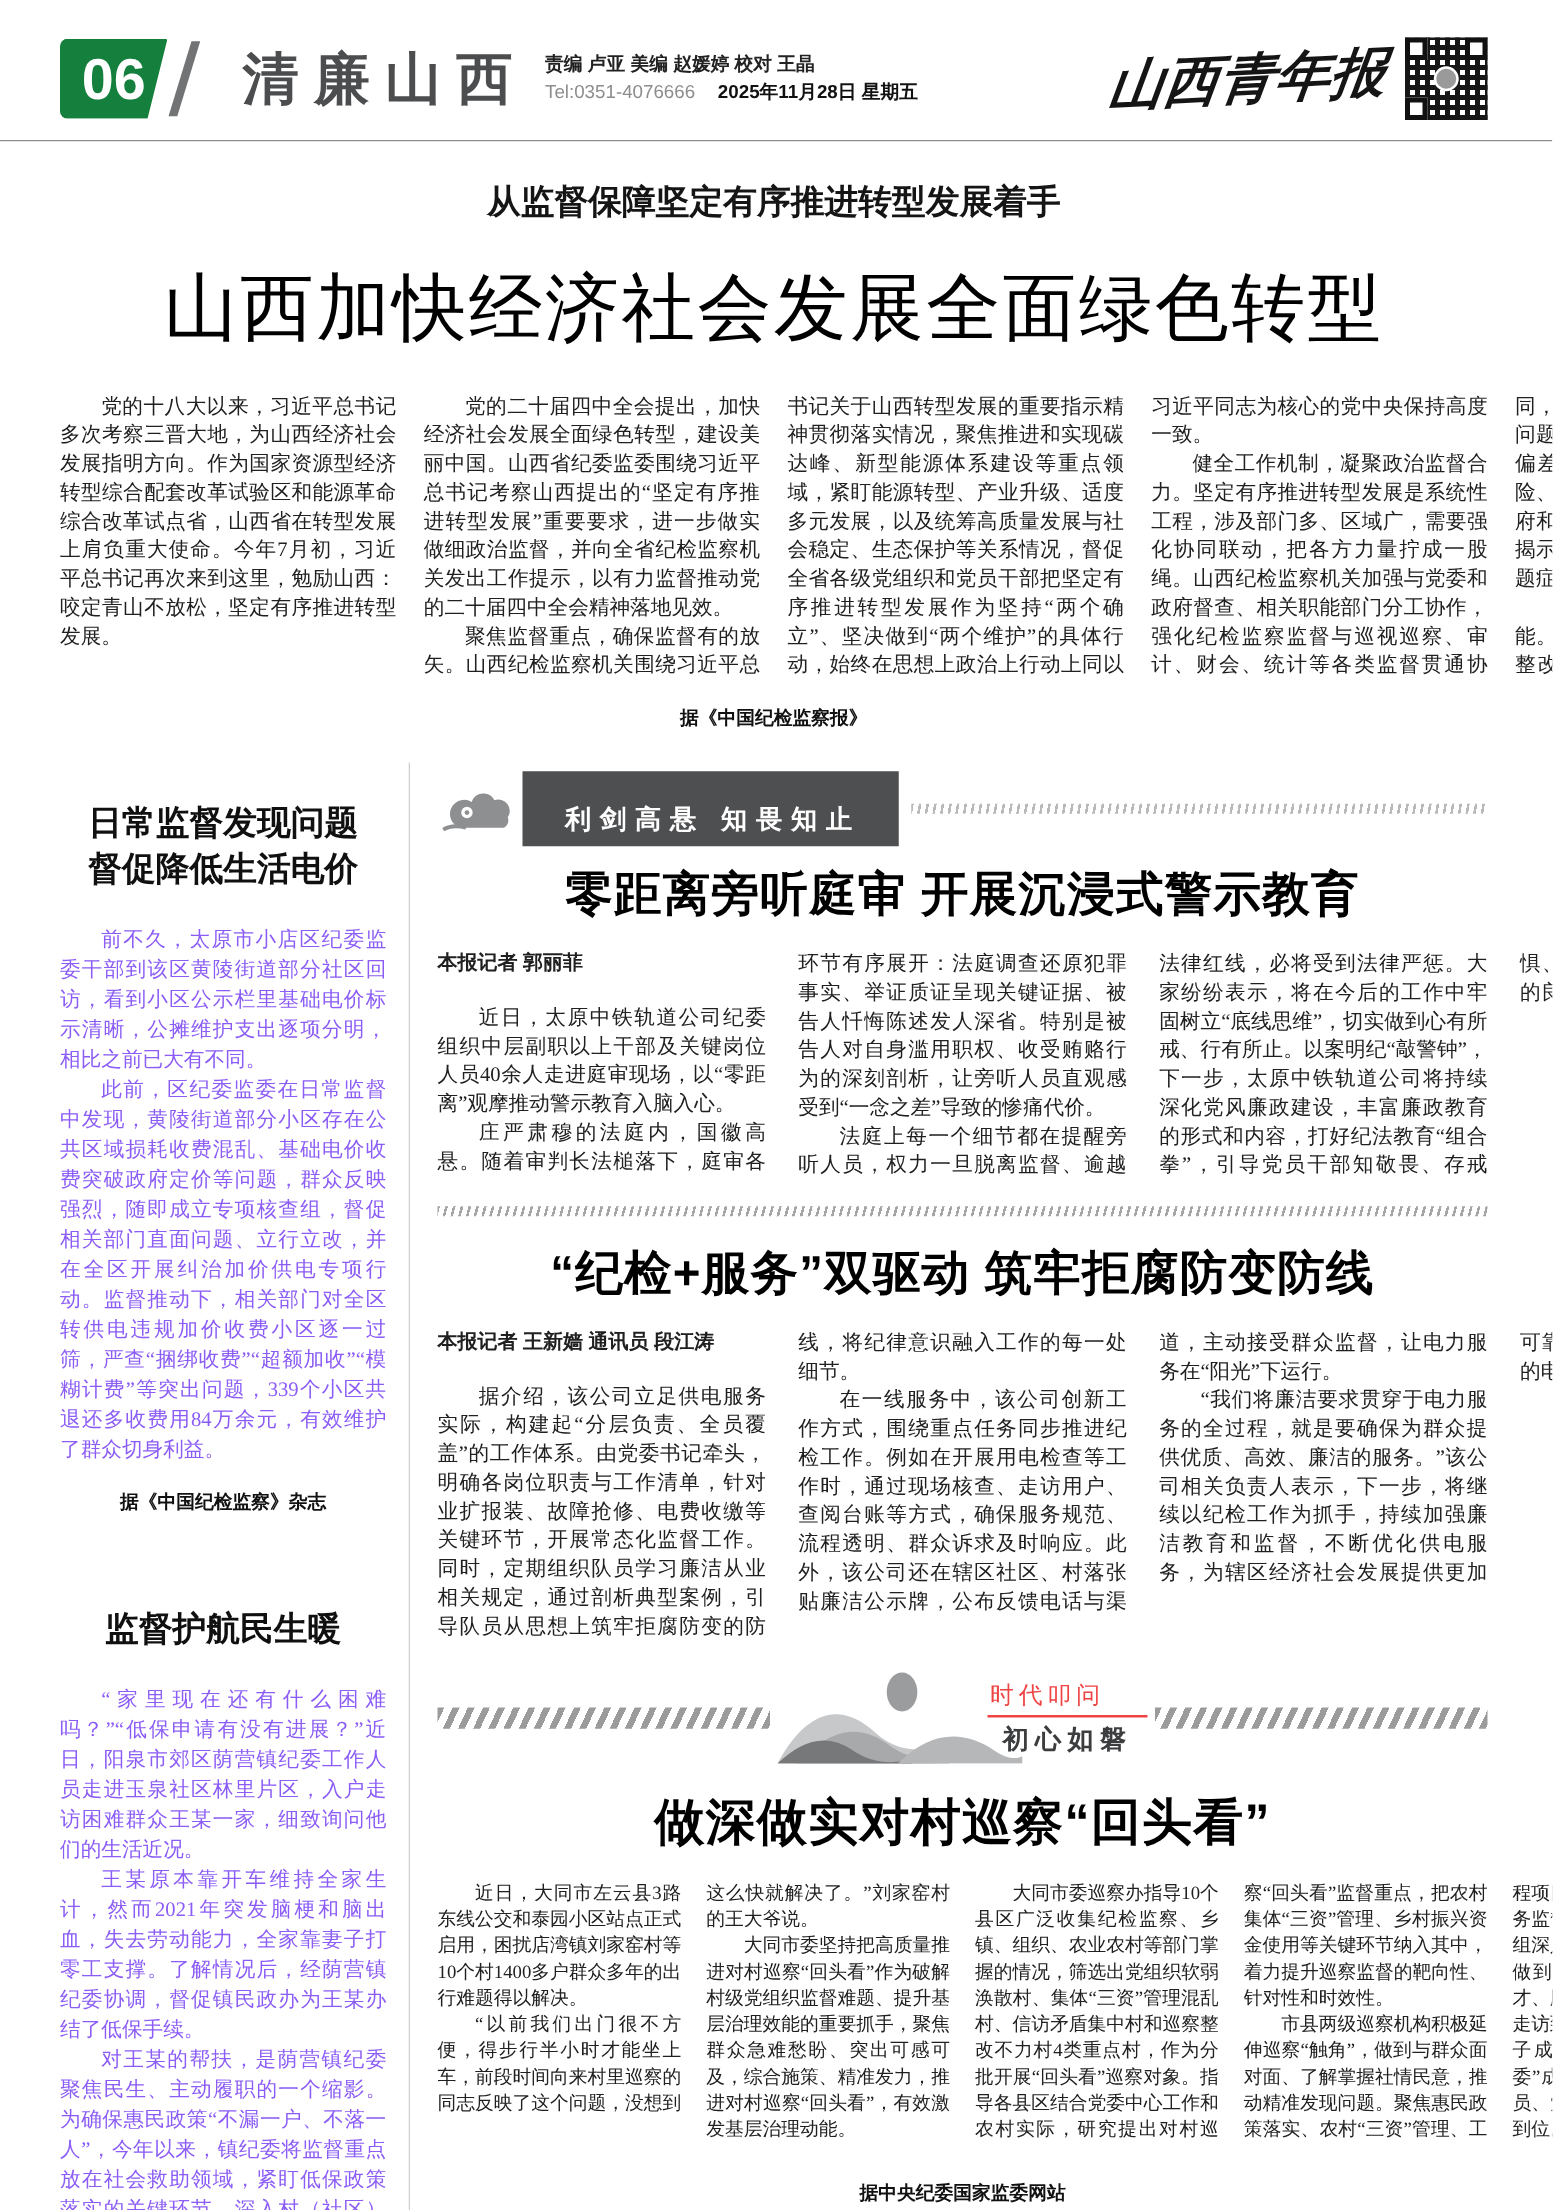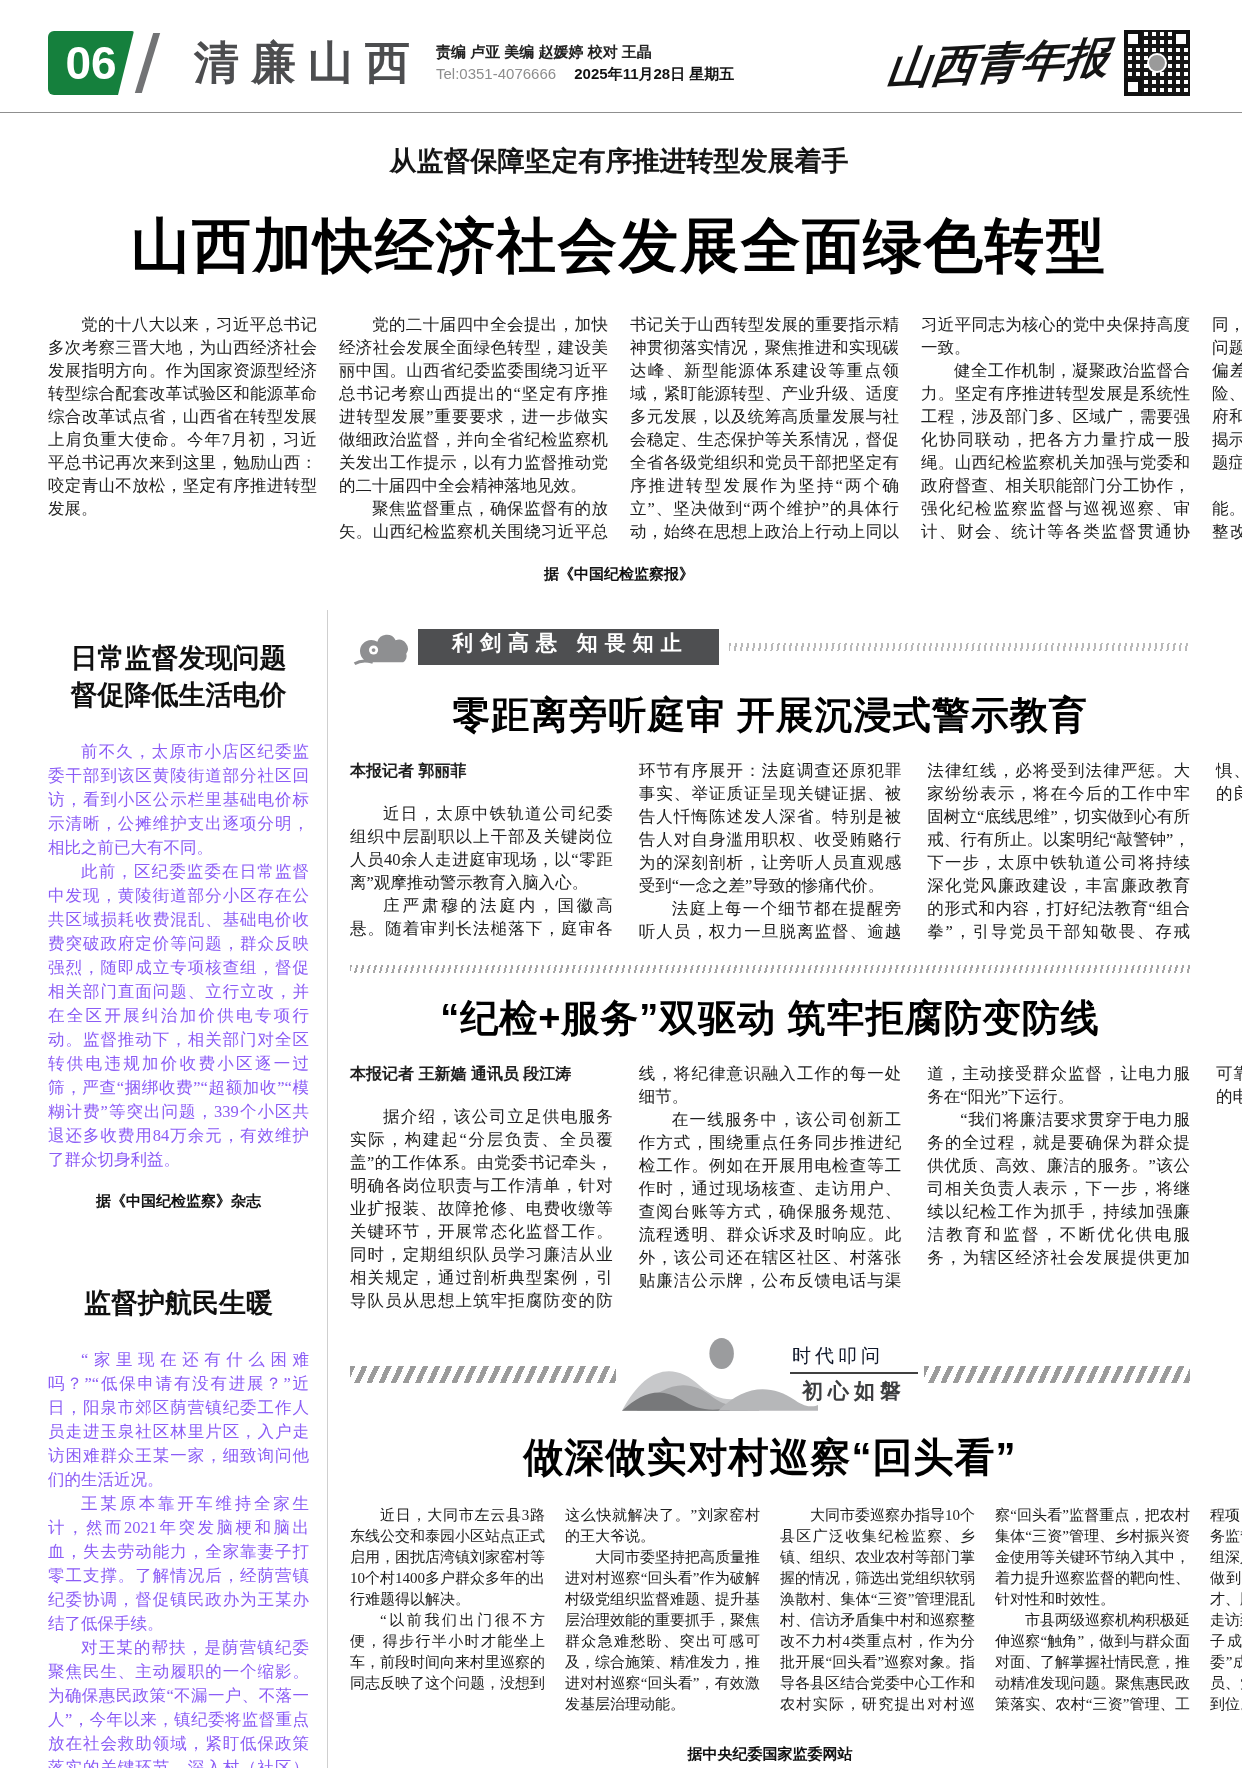--- a/index.html
+++ b/index.html
@@ -33,21 +33,21 @@
   .qr .finder { position:absolute; width:18px; height:18px; background:#fff; border:4px solid #111; }
   .qr .f-tl{ top:0; left:0; } .qr .f-tr{ top:0; right:0; } .qr .f-bl{ bottom:0; left:0; }
   .qr .qr-center { position:absolute; top:23px; left:23px; width:20px; height:20px;
                    border-radius:50%; background:#9a9a9a; border:2px solid #fff; }
 
   
   .lead { padding:22px 52px 0 48px; }
   .kicker { text-align:center; font-family:"Liberation Sans","DejaVu Sans",sans-serif;
             font-weight:bold; font-size:27px; color:#151515; margin:8px 0 28px; }
   .headline-xl { text-align:center; font-family:"Liberation Sans","DejaVu Sans",sans-serif;
-                 font-weight:700; font-size:59px; letter-spacing:2px; color:#000;
+                 font-weight:400; font-size:59px; letter-spacing:2px; color:#000;
                  margin-bottom:26px; white-space:nowrap; }
   .body p { text-indent:2em; margin:0; text-align:justify; }
   .cols { column-fill:auto; }
   .lead-body { column-count:4; column-gap:22px; height:232px;
                font-size:16.5px; line-height:23px; color:#202020; }
   .src { text-align:center; font-family:Liberation Serif, serif;
          font-weight:bold; font-size:15px; color:#111; margin-top:20px; }
 
   
   .content { display:flex; padding:26px 52px 0 48px; align-items:stretch; }
@@ -58,21 +58,21 @@
                 font-size:27px; line-height:37px; text-align:center; color:#101010;
                 margin:30px 0 26px; }
   .small-head span { display:block; }
   .rail-body { font-size:16.5px; line-height:24px; color:#8b5cf6; }
   .rail-body p { margin-bottom:0; }
 
   
   .banner1 { display:flex; align-items:center; margin-top:14px; height:46px; }
   .cloud-wrap { width:76px; height:44px; flex:0 0 auto; margin-right:-8px; position:relative; z-index:2; }
   .banner1-box { background:#4e4f51; color:#fff; font-family:"Liberation Sans","DejaVu Sans",sans-serif;
-                 font-weight:bold; font-size:21px; letter-spacing:7px; padding:0 30px 8px 34px;
+                 font-weight:bold; font-size:21px; letter-spacing:7px; padding:24px 30px 8px 34px;
                  white-space:nowrap; }
   .banner1-line { flex:1; height:8px; margin-left:10px;
                   background:repeating-linear-gradient(100deg,#b9b9b9 0 2px,transparent 2px 6px); }
 
   .headline-m { text-align:center; font-family:"Liberation Sans","DejaVu Sans",sans-serif;
                 font-weight:900; font-size:38px; color:#000; letter-spacing:1px; margin:20px 0 18px; }
   .byline { font-family:"Liberation Sans","DejaVu Sans",sans-serif; font-weight:bold;
             font-size:16px; text-indent:0 !important; margin-bottom:20px !important; text-align:left !important; }
   .c3 { column-count:3; column-gap:26px; font-size:16.5px; line-height:23px; color:#202020; }
   .court-body { height:186px; }
@@ -80,22 +80,22 @@
 
   .chevron-sep { height:8px; margin:20px 0 14px;
                  background:repeating-linear-gradient(105deg,#a5a5a5 0 2px,transparent 2px 6px); }
 
   
   .banner2 { display:flex; align-items:center; margin:18px 0 6px; height:84px; }
   .hatch { flex:1; height:17px;
            background:repeating-linear-gradient(115deg,#9b9b9b 0 5px,transparent 5px 11px); }
   .banner2-center { display:flex; align-items:flex-end; padding:0 6px; }
   .banner2-text { margin-left:-28px; margin-bottom:6px; font-family:"Liberation Sans","DejaVu Sans",sans-serif; }
-  .b2-l1 { font-size:19px; color:#0f172a; letter-spacing:4px; padding:0 34px 3px 2px;
-           border-bottom:2px solid #404040; }
+  .b2-l1 { font-size:19px; color:#ef4444; letter-spacing:4px; padding:0 34px 3px 2px;
+           border-bottom:2px solid #ef4444; }
   .b2-l2 { font-size:21px; font-weight:900; color:#3c3d3f; letter-spacing:5px;
            text-align:center; margin-top:3px; }
   .headline-m.hl4 { font-size:40px; margin:14px 0 20px; }
   .c4 { column-count:4; column-gap:20px; font-size:15px; line-height:21px; color:#202020; }
   .inspection-body { height:220px; }
 </style>
 </head>
 <body>
 
 <div class="sheet">

